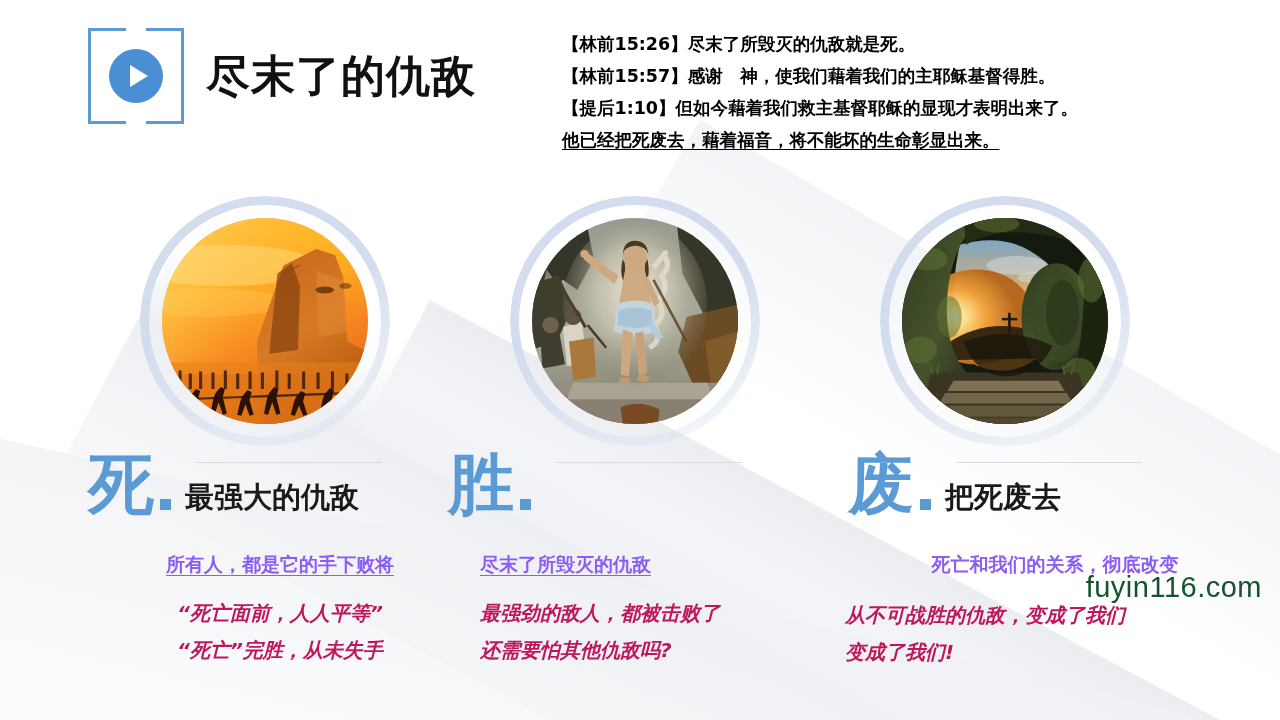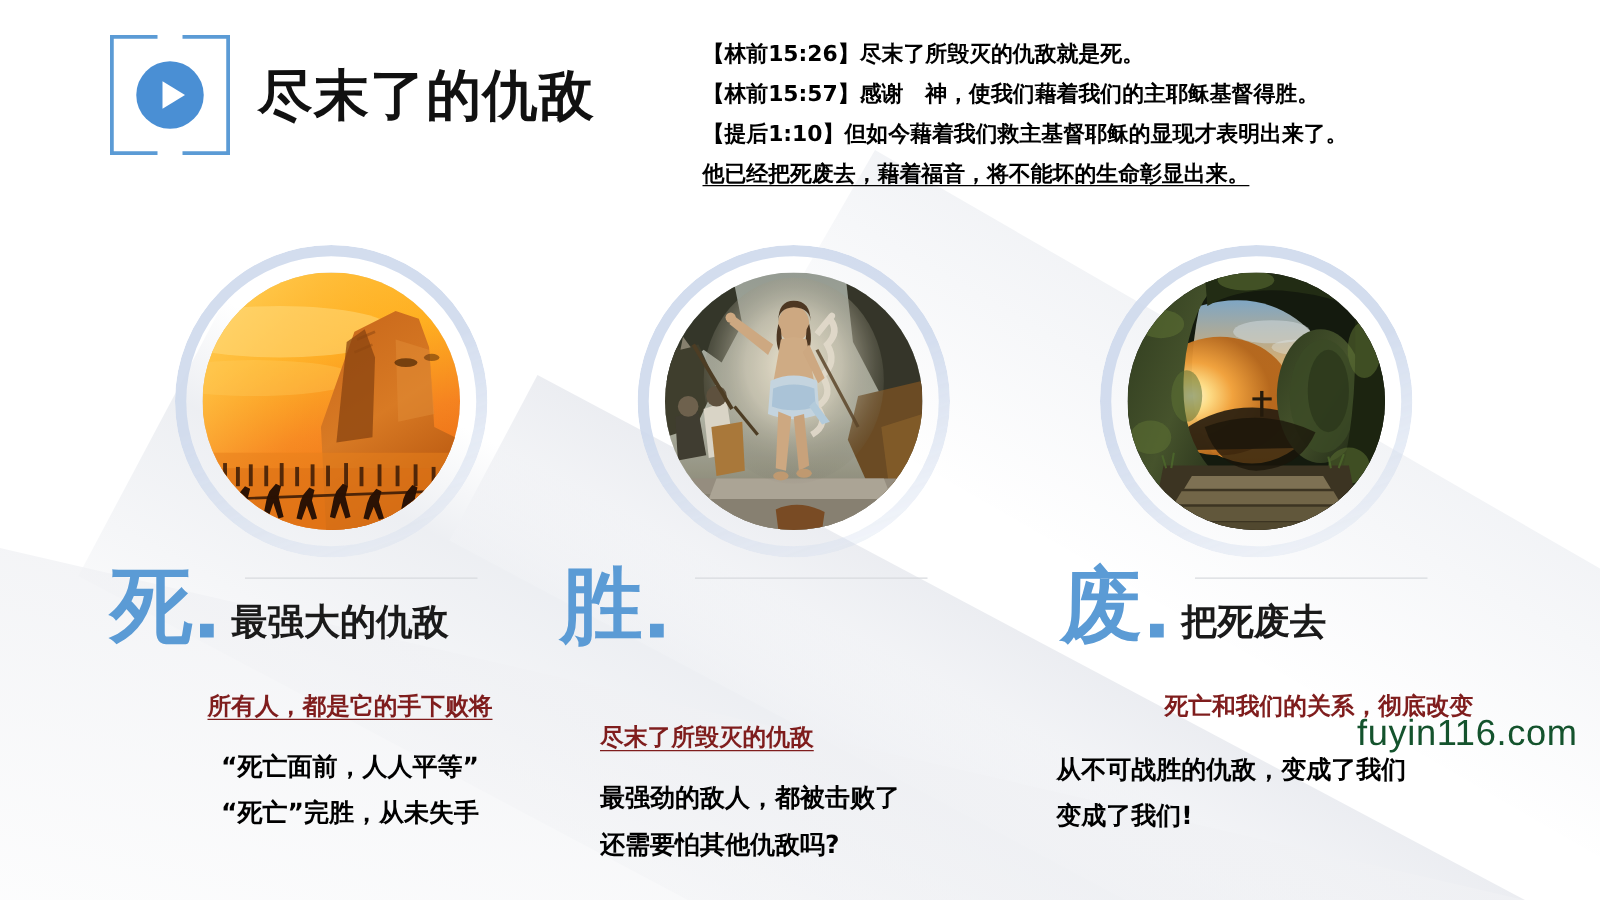--- a/index.html
+++ b/index.html
@@ -139,33 +139,34 @@
   .divider {
     position:absolute; height:1px; background:#d8dade;
   }
   .d1 { left:196px; top:462px; width:186px; }
   .d2 { left:556px; top:462px; width:186px; }
   .d3 { left:956px; top:462px; width:186px; }
 
   
   .col { position:absolute; }
   .col1 { left:95px;  top:552px; width:370px; text-align:center; }
-  .col2 { left:480px; top:552px; width:350px; text-align:left;margin-top:25px; }
+  .col2 { left:480px; top:552px; width:350px; text-align:left; }
   .col3 { left:845px; top:552px; width:420px; text-align:left; }
 
   .red-head {
-    color:#7f1d1d; font-weight:bold; font-size:19px;
+    color:#8b5cf6; font-weight:bold; font-size:19px;
     line-height:1.5; margin-bottom:14px;
     font-family:Liberation Mono, monospace;
   }
   .red-head.ul { text-decoration:underline; text-underline-offset:4px; }
   .blue-line {
-    color:#000000; font-weight:bold; font-size:20px;
+    color:#be185d; font-weight:bold; font-size:20px;
     line-height:1.85; white-space:nowrap;
     font-family:"DejaVu Sans","Liberation Sans",sans-serif;
+    font-style:italic;
   }
   .col3 .red-head { text-align:center; margin-bottom:16px; }
   .col3 .blue-line { font-size:20px; }
 
   
   .watermark {
     position:absolute; right:18px; bottom:8px;
     font-size:29px; color:#14532d; letter-spacing:.5px;
     font-family:"Liberation Sans","DejaVu Sans",sans-serif;
   }

